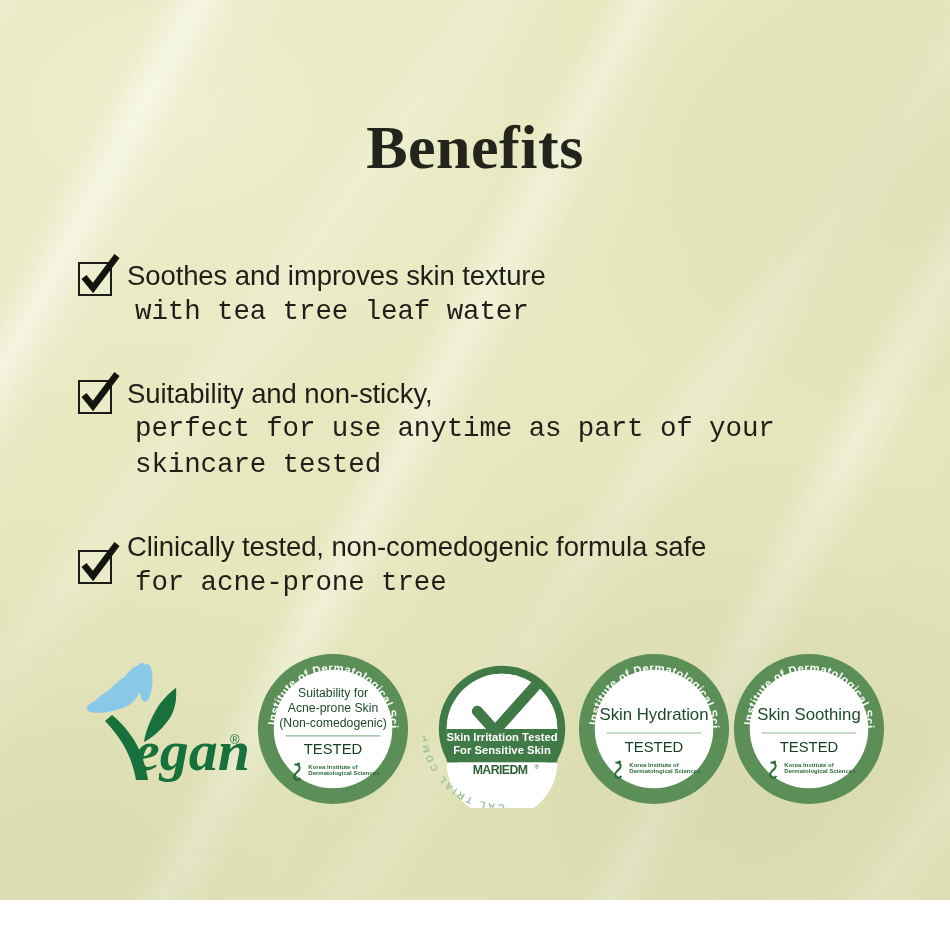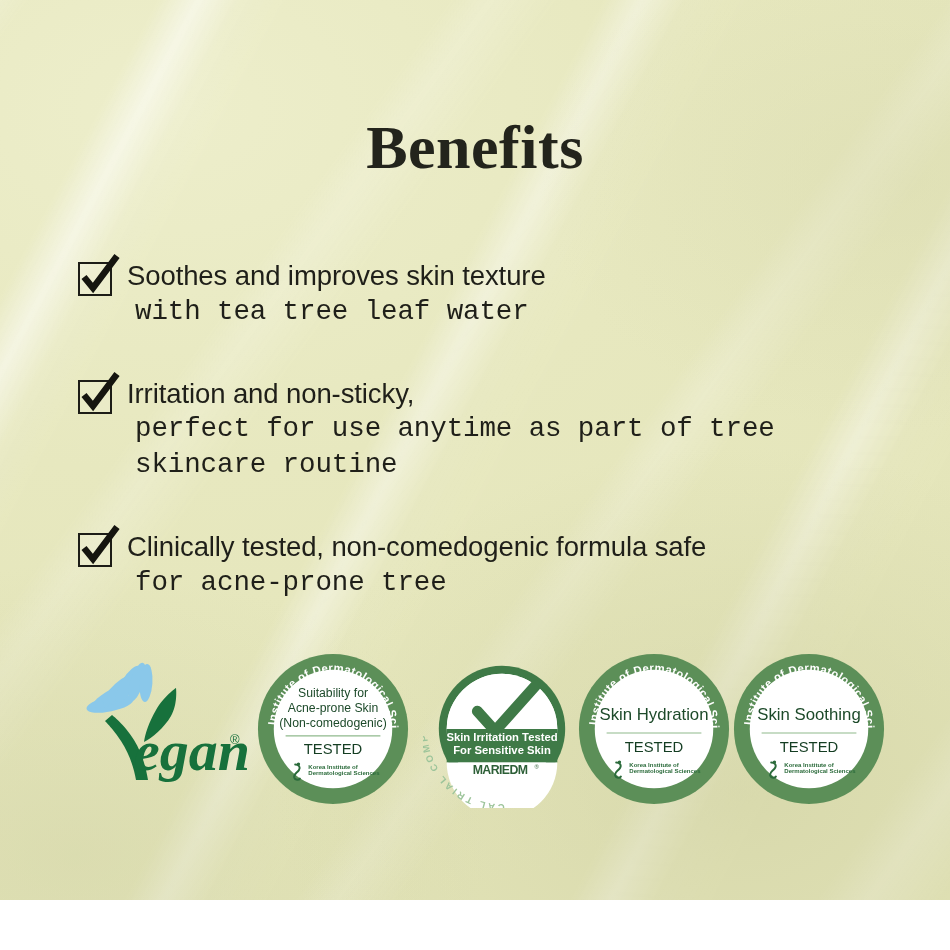--- a/index.html
+++ b/index.html
@@ -59,21 +59,21 @@
     color:#23241c;
   }
   
   .benefits{
     position:absolute;left:78px;top:258px;width:830px;
   }
   .benefit{
     display:flex;align-items:flex-start;
     margin-bottom:46px;
   }
-  .benefit:last-child{margin-bottom:0;}
+  .benefit:last-child{margin-bottom:0;align-items:center;}
   .cbox{
     position:relative;
     width:34px;height:34px;flex:0 0 34px;
     margin-top:4px;margin-right:15px;
   }
   .cbox .sq{
     position:absolute;left:0;top:0;width:100%;height:100%;
     border:2px solid #1d1d17;
     box-sizing:border-box;
     background:rgba(255,255,255,.10);
@@ -130,22 +130,22 @@
     </div>
 
     <div class="benefit">
       <span class="cbox">
         <span class="sq"></span>
         <svg viewBox="0 0 46 46">
           <path d="M8 23 L17 34 L41 2" fill="none" stroke="#15150f" stroke-width="6.5" stroke-linecap="butt" stroke-linejoin="miter"></path>
         </svg>
       </span>
       <span class="btext">
-        <span>Irritation and non-sticky,</span>
-        <span class="l2">perfect for use anytime as part of tree skincare routine</span>
+        <span>Suitability and non-sticky,</span>
+        <span class="l2">perfect for use anytime as part of your skincare tested</span>
       </span>
     </div>
 
     <div class="benefit">
       <span class="cbox">
         <span class="sq"></span>
         <svg viewBox="0 0 46 46">
           <path d="M8 23 L17 34 L41 2" fill="none" stroke="#15150f" stroke-width="6.5" stroke-linecap="butt" stroke-linejoin="miter"></path>
         </svg>
       </span>

